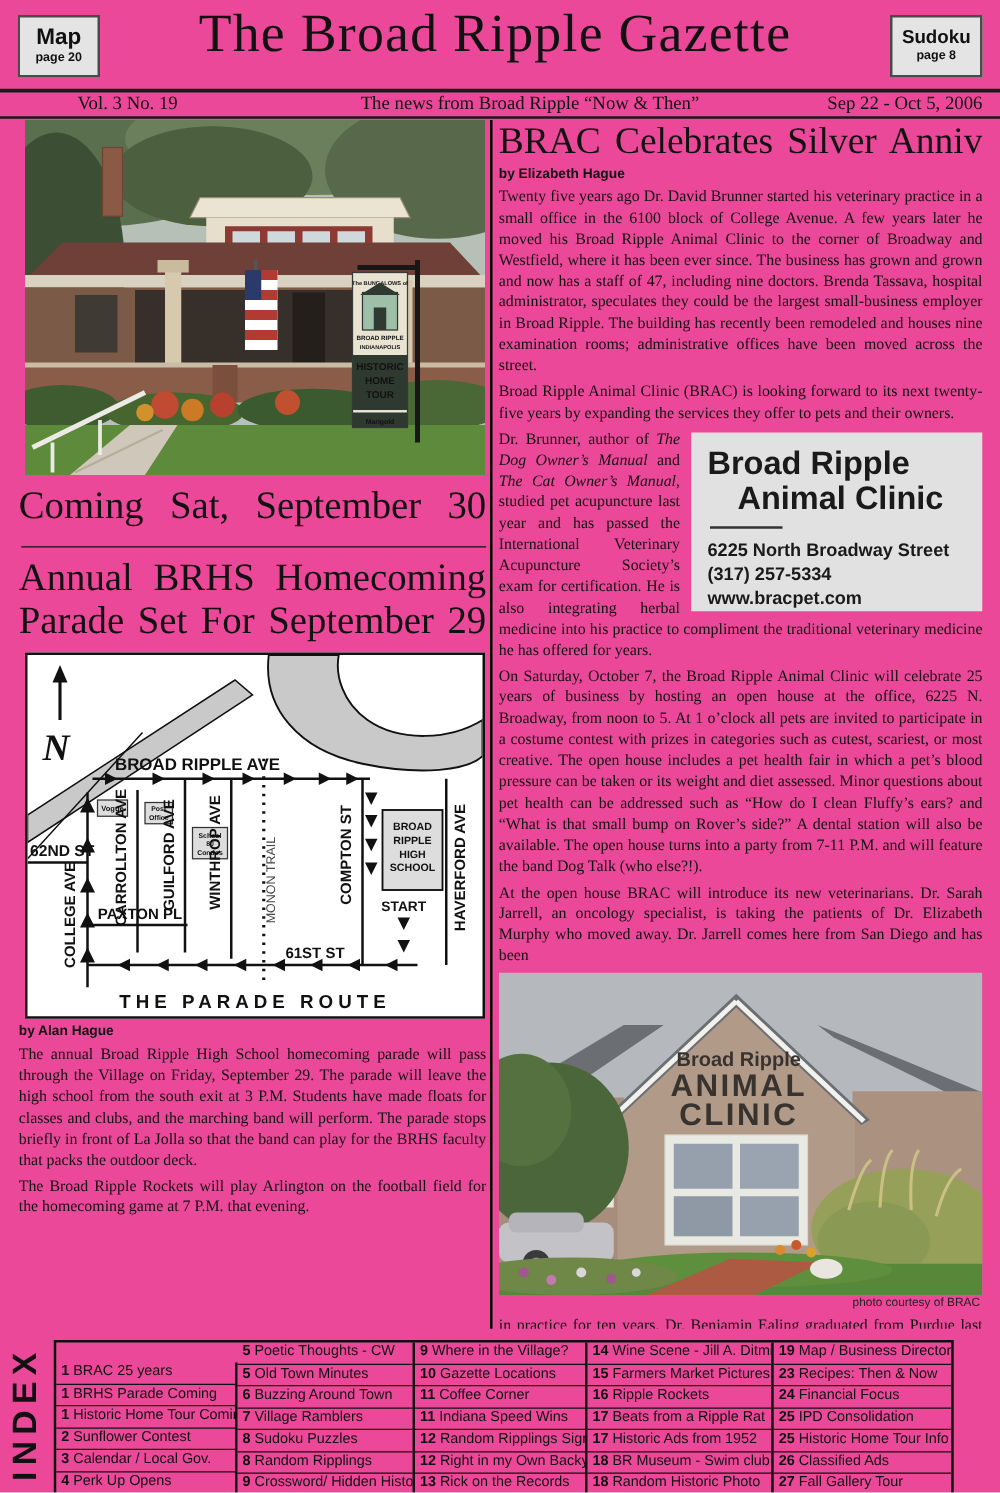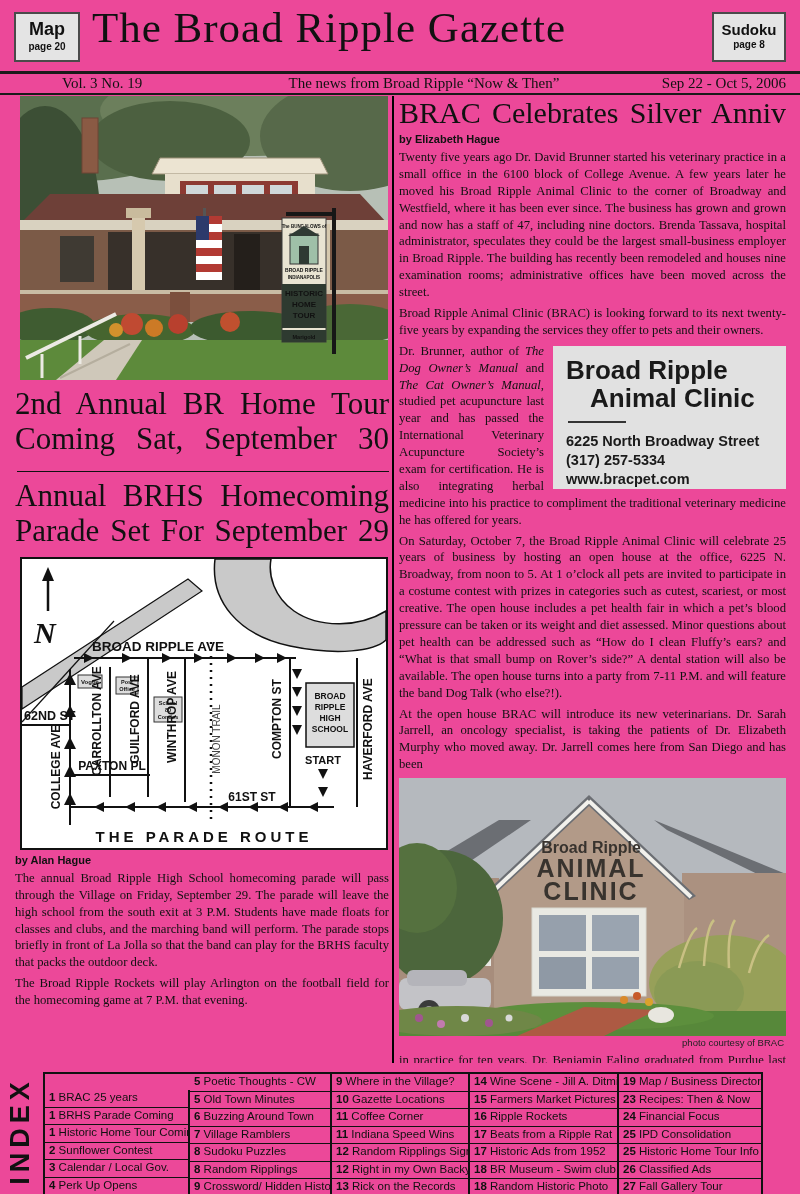--- a/index.html
+++ b/index.html
@@ -6,21 +6,21 @@
   .page{position:relative;width:800px;height:1194px;background:#ec4899;overflow:hidden;
         font-family:"Liberation Serif",serif;color:#111;}
   
   .corner-box{position:absolute;top:12px;background:#e4e4e4;border:2px solid #4a4a4a;
               text-align:center;box-sizing:border-box;}
   .map-box{left:14px;width:66px;height:50px;}
   .sudoku-box{right:14px;width:74px;height:50px;}
   .corner-title{font:bold 18px "Liberation Sans",sans-serif;margin-top:5px;}
   .sudoku-box .corner-title{font-size:15px;margin-top:7px;}
   .corner-page{font:bold 10px "Liberation Sans",sans-serif;margin-top:1px;}
-  .masthead{position:absolute;left:92px;right:100px;top:4px;margin:0;
+  .masthead{position:absolute;left:92px;right:100px;top:4px;margin:0;text-align:center;
             font:normal 43px/1.1 "Liberation Serif",serif;letter-spacing:1px;white-space:nowrap;}
   .rule-top{position:absolute;left:0;right:0;top:71px;height:2.5px;background:#1a1a1a;}
   .vol-row{position:absolute;left:14px;right:14px;top:74px;height:18px;
            font:15px "Liberation Serif",serif;margin-left:48px;}
   .vol-left{position:absolute;left:0;top:1px;}
   .vol-center{position:absolute;left:0;right:0;top:1px;text-align:center;}
   .vol-right{position:absolute;right:0;top:1px;}
   .rule-mid{position:absolute;left:0;right:0;top:93px;height:1.5px;background:#1a1a1a;}
   .col-divider{position:absolute;left:392px;top:96px;width:1.5px;height:967px;background:#000;}
   
@@ -162,21 +162,20 @@
         <rect x="262" y="188" width="44" height="44" fill="#2e3a30"></rect>
         <text x="284" y="200" text-anchor="middle" font-size="8" fill="#efe9d8" class="map-svg-text">HISTORIC</text>
         <text x="284" y="211" text-anchor="middle" font-size="8" fill="#efe9d8" class="map-svg-text">HOME</text>
         <text x="284" y="222" text-anchor="middle" font-size="8" fill="#efe9d8" class="map-svg-text">TOUR</text>
         <rect x="262" y="234" width="44" height="12" fill="#2e3a30"></rect>
         <text x="284" y="243" text-anchor="middle" font-size="5.5" fill="#efe9d8" class="map-svg-text">Marigold</text>
       </g>
     </svg>
 
     <div class="headline">
-      <div class="hl-line">2nd Annual BR Home Tour</div>
       <div class="hl-line">Coming Sat, September 30</div>
     </div>
 
     <hr class="section-rule">
 
     <div class="headline">
       <div class="hl-line">Annual  BRHS  Homecoming</div>
       <div class="hl-line">Parade Set For September 29</div>
     </div>
 

